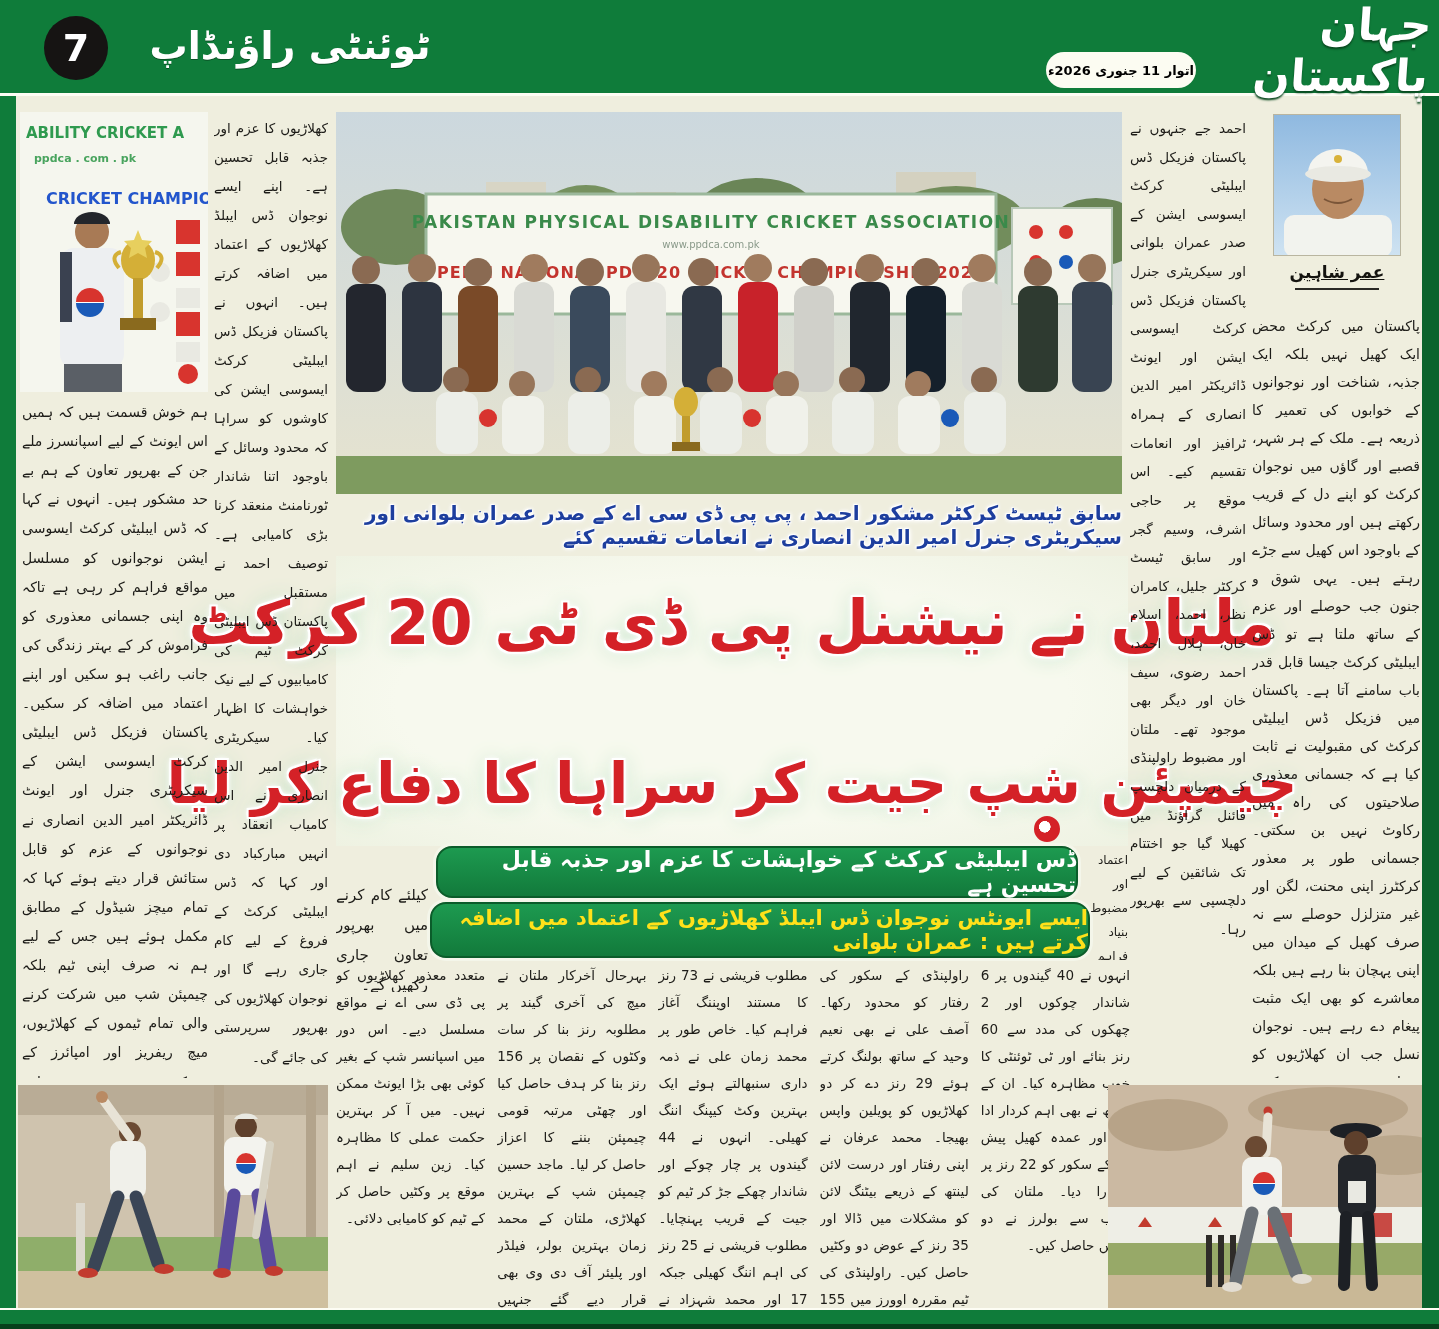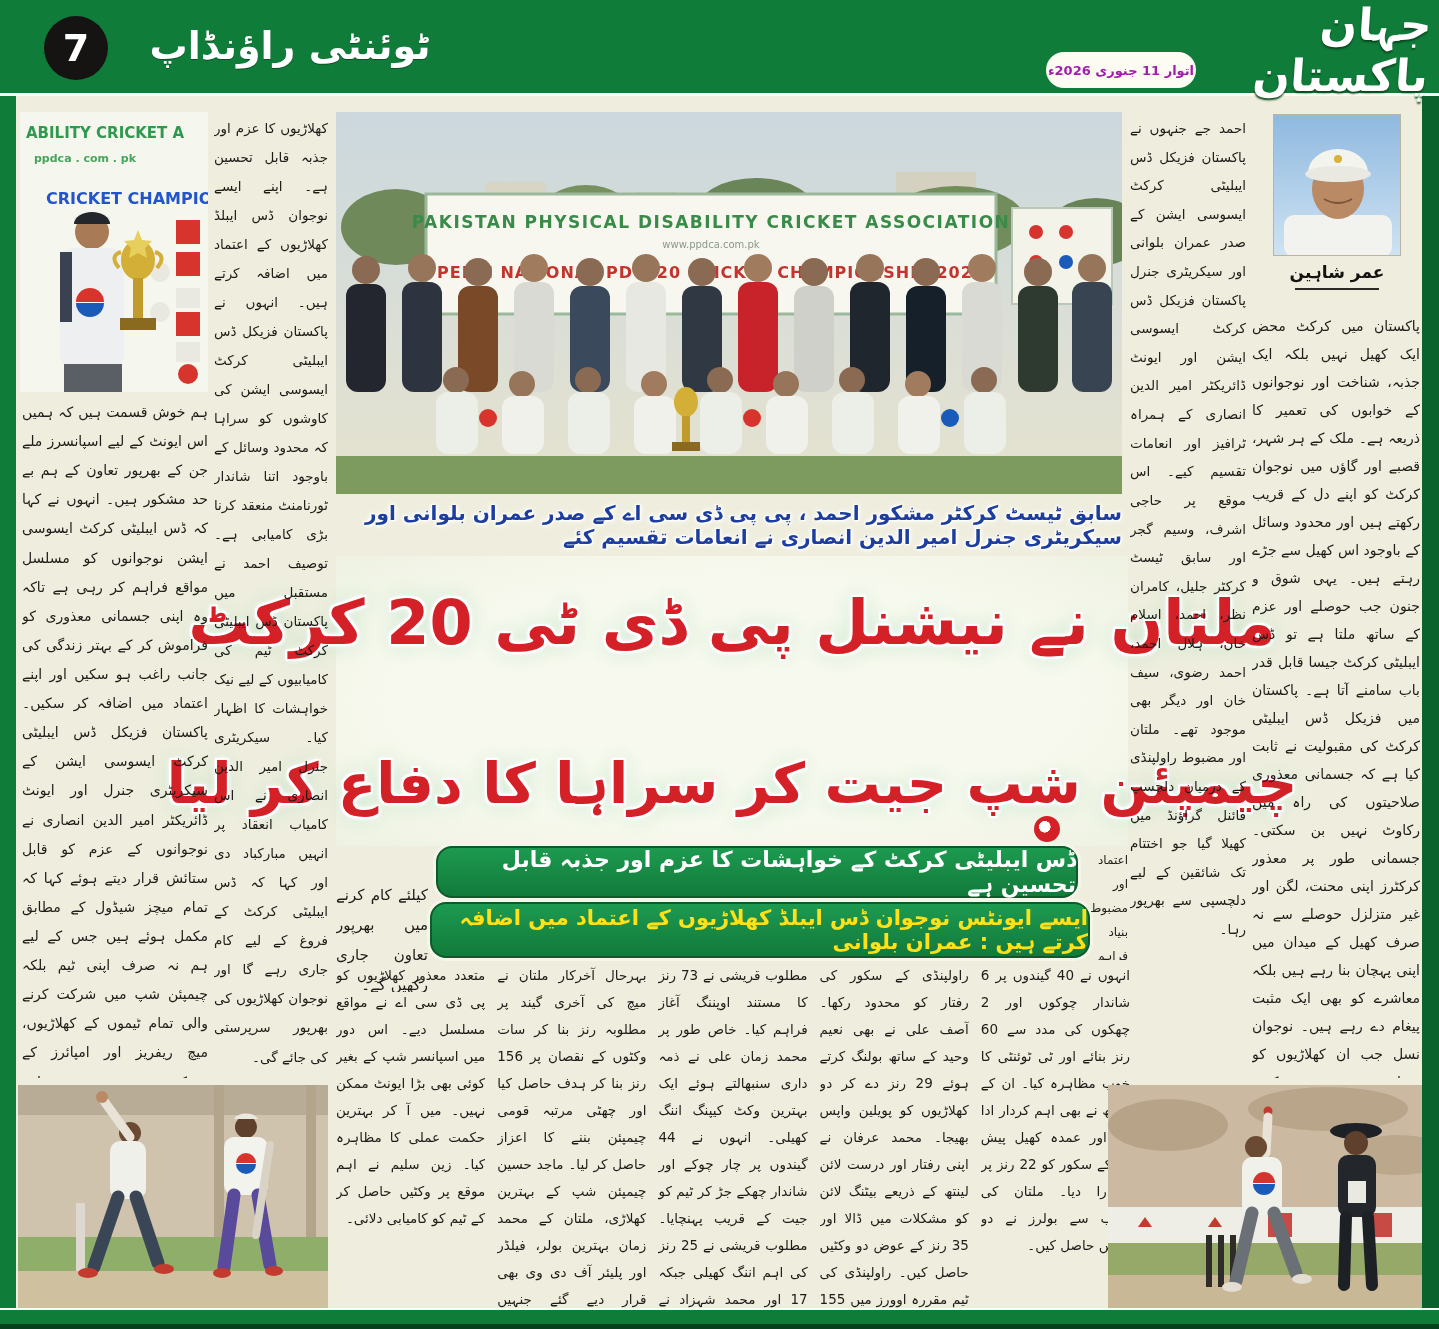--- a/index.html
+++ b/index.html
@@ -9,21 +9,21 @@
     background:#efeede;overflow:hidden;
     font-family:"DejaVu Sans",sans-serif;
   }
   
   .header{position:absolute;left:0;top:0;width:1439px;height:96px;background:#0f7c3a;border-bottom:3px solid #fdfdf4;}
   .pagenum{position:absolute;left:44px;top:16px;width:64px;height:64px;border-radius:50%;background:#161413;
     color:#fff;font-size:38px;font-weight:bold;display:flex;align-items:center;justify-content:center;}
   .section-title{position:absolute;left:140px;top:0;width:300px;height:92px;display:flex;align-items:center;justify-content:center;
     color:#fff;font-size:38px;font-weight:bold;direction:rtl;text-shadow:0 1px 0 #0a5226;}
   .date-pill{position:absolute;left:1046px;top:52px;width:150px;height:36px;border-radius:18px;background:#fcfcf2;
-    display:flex;align-items:center;justify-content:center;font-size:13px;font-weight:bold;color:#a21caf;direction:rtl;}
+    display:flex;align-items:center;justify-content:center;font-size:13px;font-weight:bold;color:#000000;direction:rtl;}
   .paper-logo{position:absolute;left:1206px;top:8px;width:224px;height:84px;display:flex;align-items:center;justify-content:center;
     color:#fff;font-size:44px;font-weight:bold;direction:rtl;transform:skewX(-4deg);text-shadow:0 2px 2px #09481f;}
   
   .border-left{position:absolute;left:0;top:96px;width:16px;height:1233px;background:#0f7c3a;}
   .border-right{position:absolute;left:1422px;top:96px;width:17px;height:1233px;background:#0a632c;}
   .bottom-bar{position:absolute;left:0;top:1308px;width:1439px;height:21px;background:#0f7c3a;border-top:2px solid #fdfdf4;border-bottom:5px solid #07401c;}
   
   .ucol{
     position:absolute;direction:rtl;text-align:justify;text-align-last:right;
     color:#1d1c18;overflow:hidden;word-break:break-word;
@@ -56,21 +56,21 @@
     background:radial-gradient(circle at 40% 40%,#fff 30%,#d42127 32%);border:2px solid #d42127;}
   
   .photo{position:absolute;overflow:hidden;background:#dcd8c4;}
   .photo svg{display:block;}
   .trophy-photo {left:20px;  top:112px; width:188px;height:280px;}
   .main-photo   {left:336px; top:112px; width:786px;height:382px;}
   .bl-photo     {left:18px;  top:1085px;width:310px;height:223px;}
   .br-photo     {left:1108px;top:1085px;width:314px;height:223px;}
   .portrait-wrap{position:absolute;left:1252px;top:114px;width:170px;height:196px;text-align:center;}
   .portrait-img{width:128px;height:142px;margin:0 auto;border:1px solid #b9b5a0;background:#a9c6e4;overflow:hidden;}
-  .portrait-name{margin-top:6px;font-size:17px;font-weight:bold;color:#14130f;direction:rtl;}
+  .portrait-name{margin-top:6px;font-size:17px;font-weight:bold;color:#14130f;direction:rtl;text-decoration:underline;}
   .portrait-rule{width:84px;height:2px;background:#2a2925;margin:6px auto 0;}
 </style>
 </head>
 <body>
 
 <div class="page">
 
   <div class="header">
     <div class="pagenum">
         <span>7</span>

